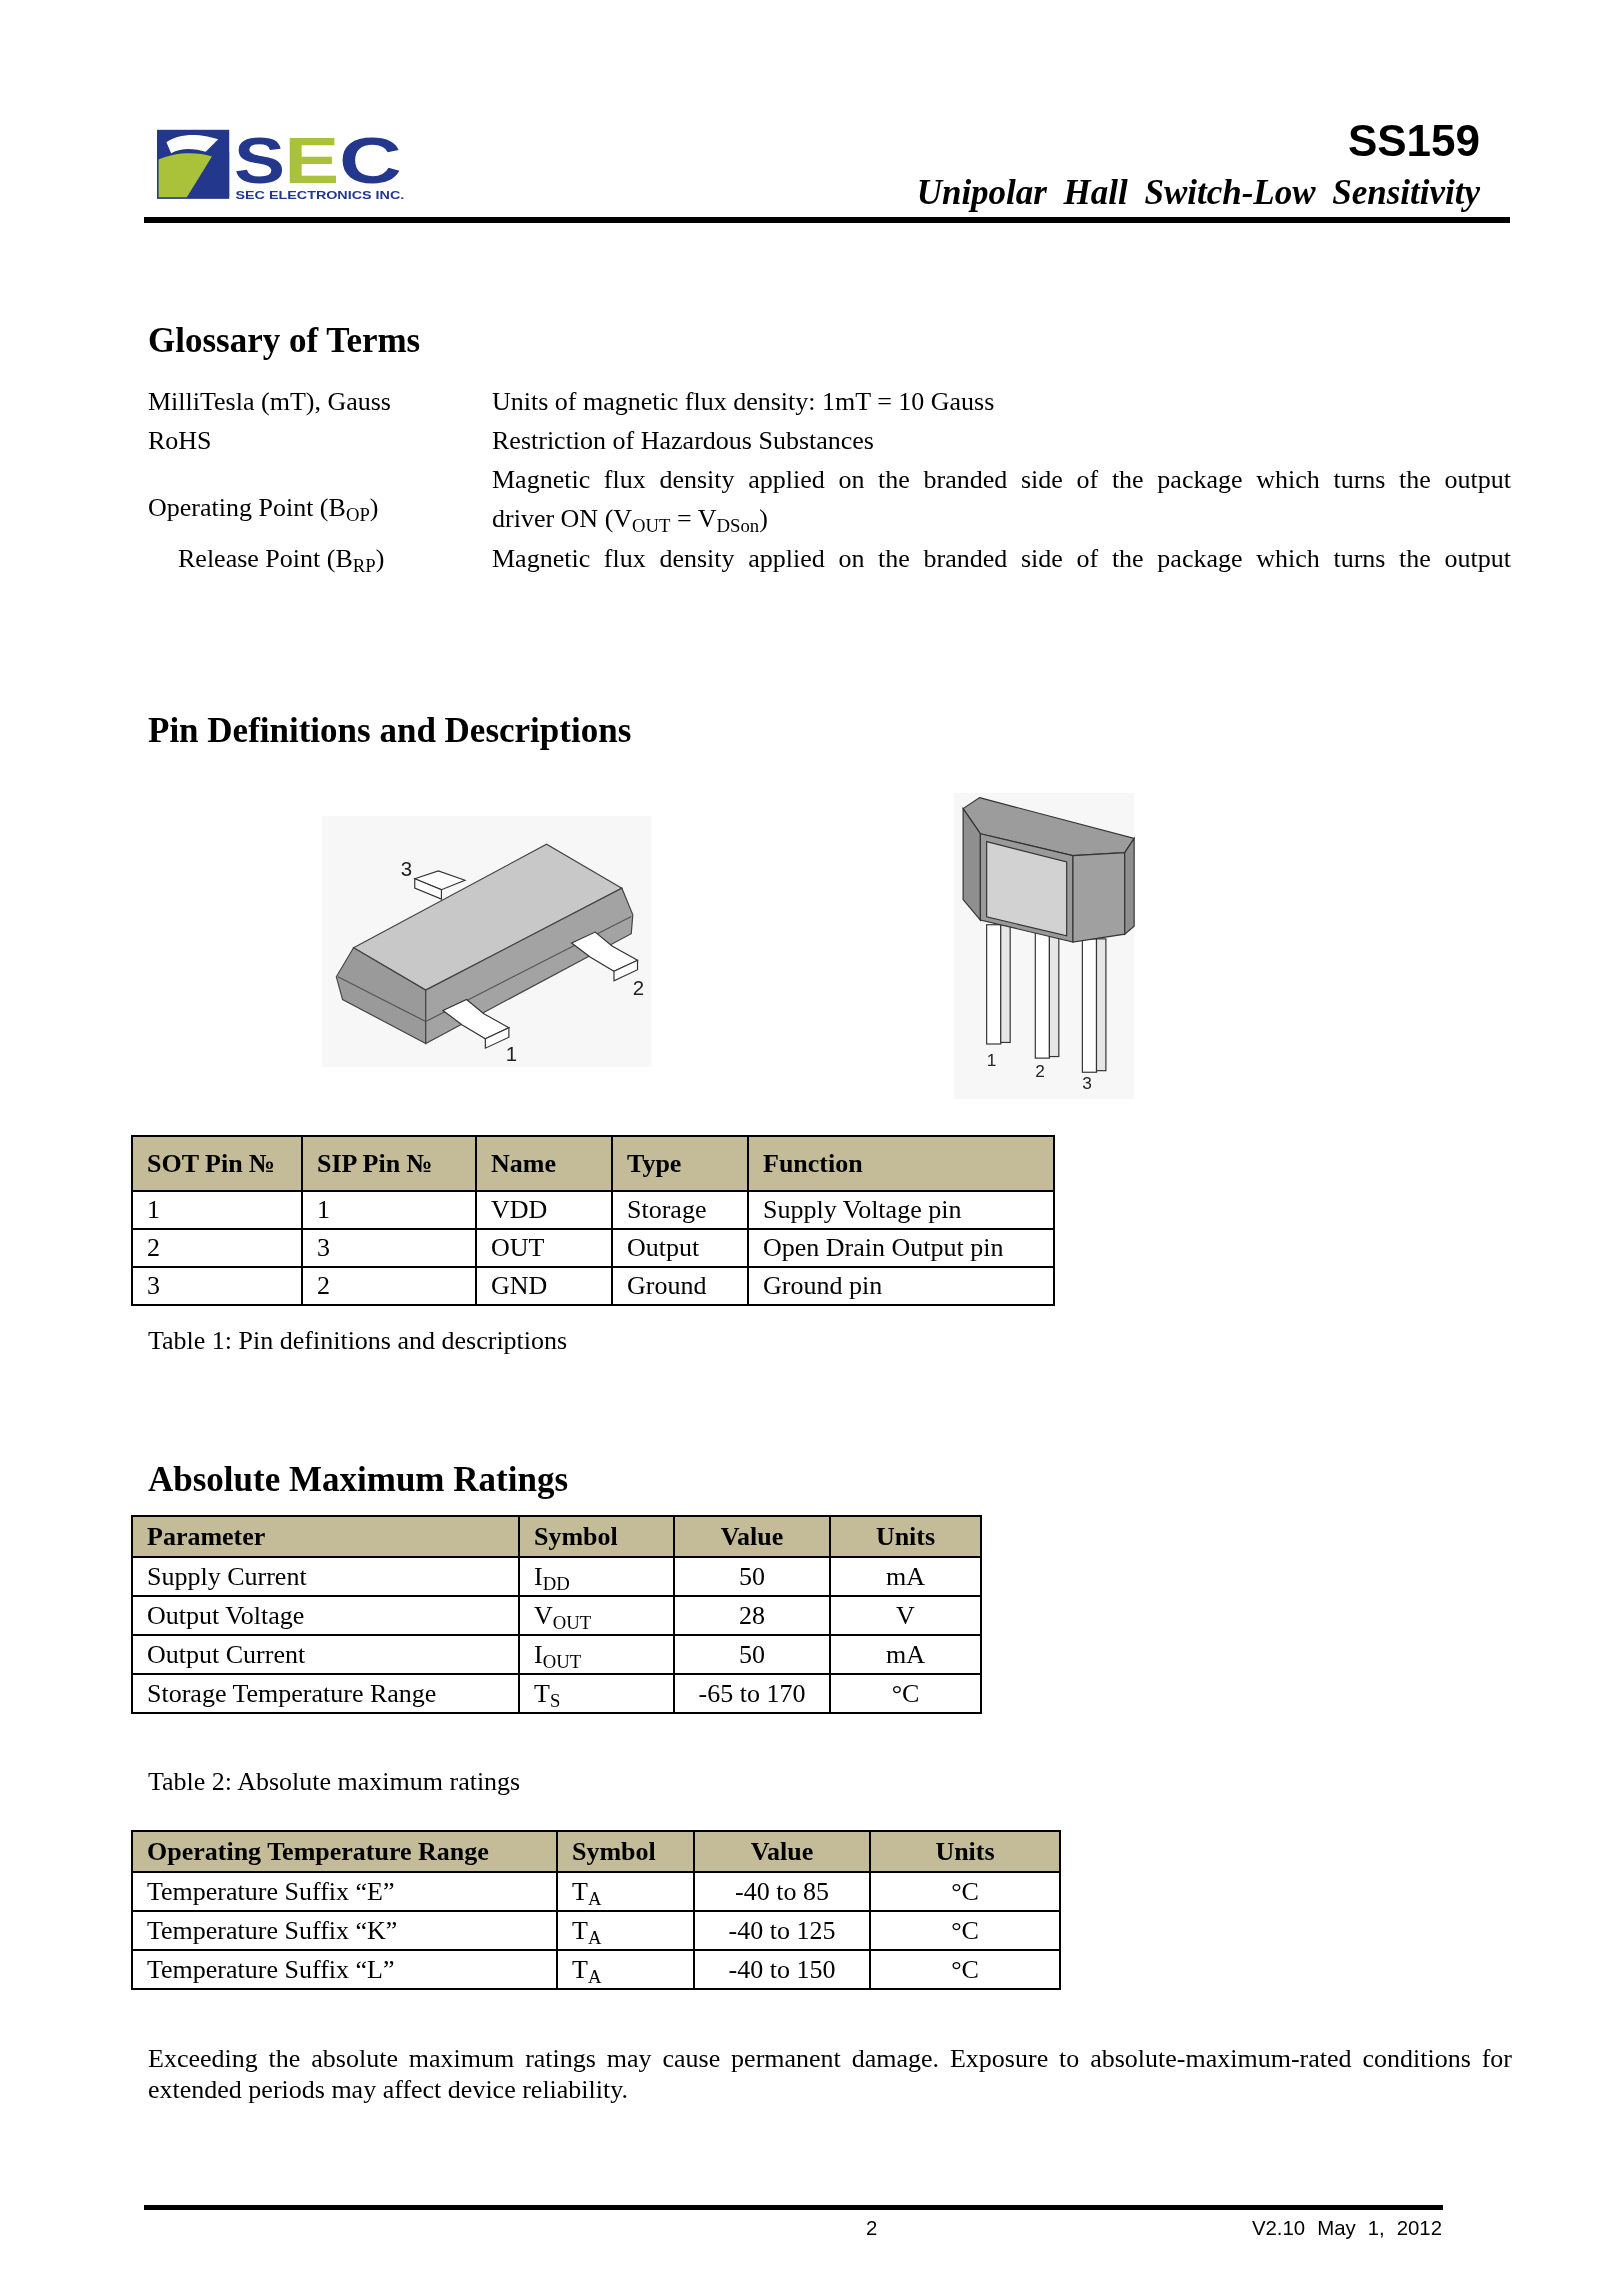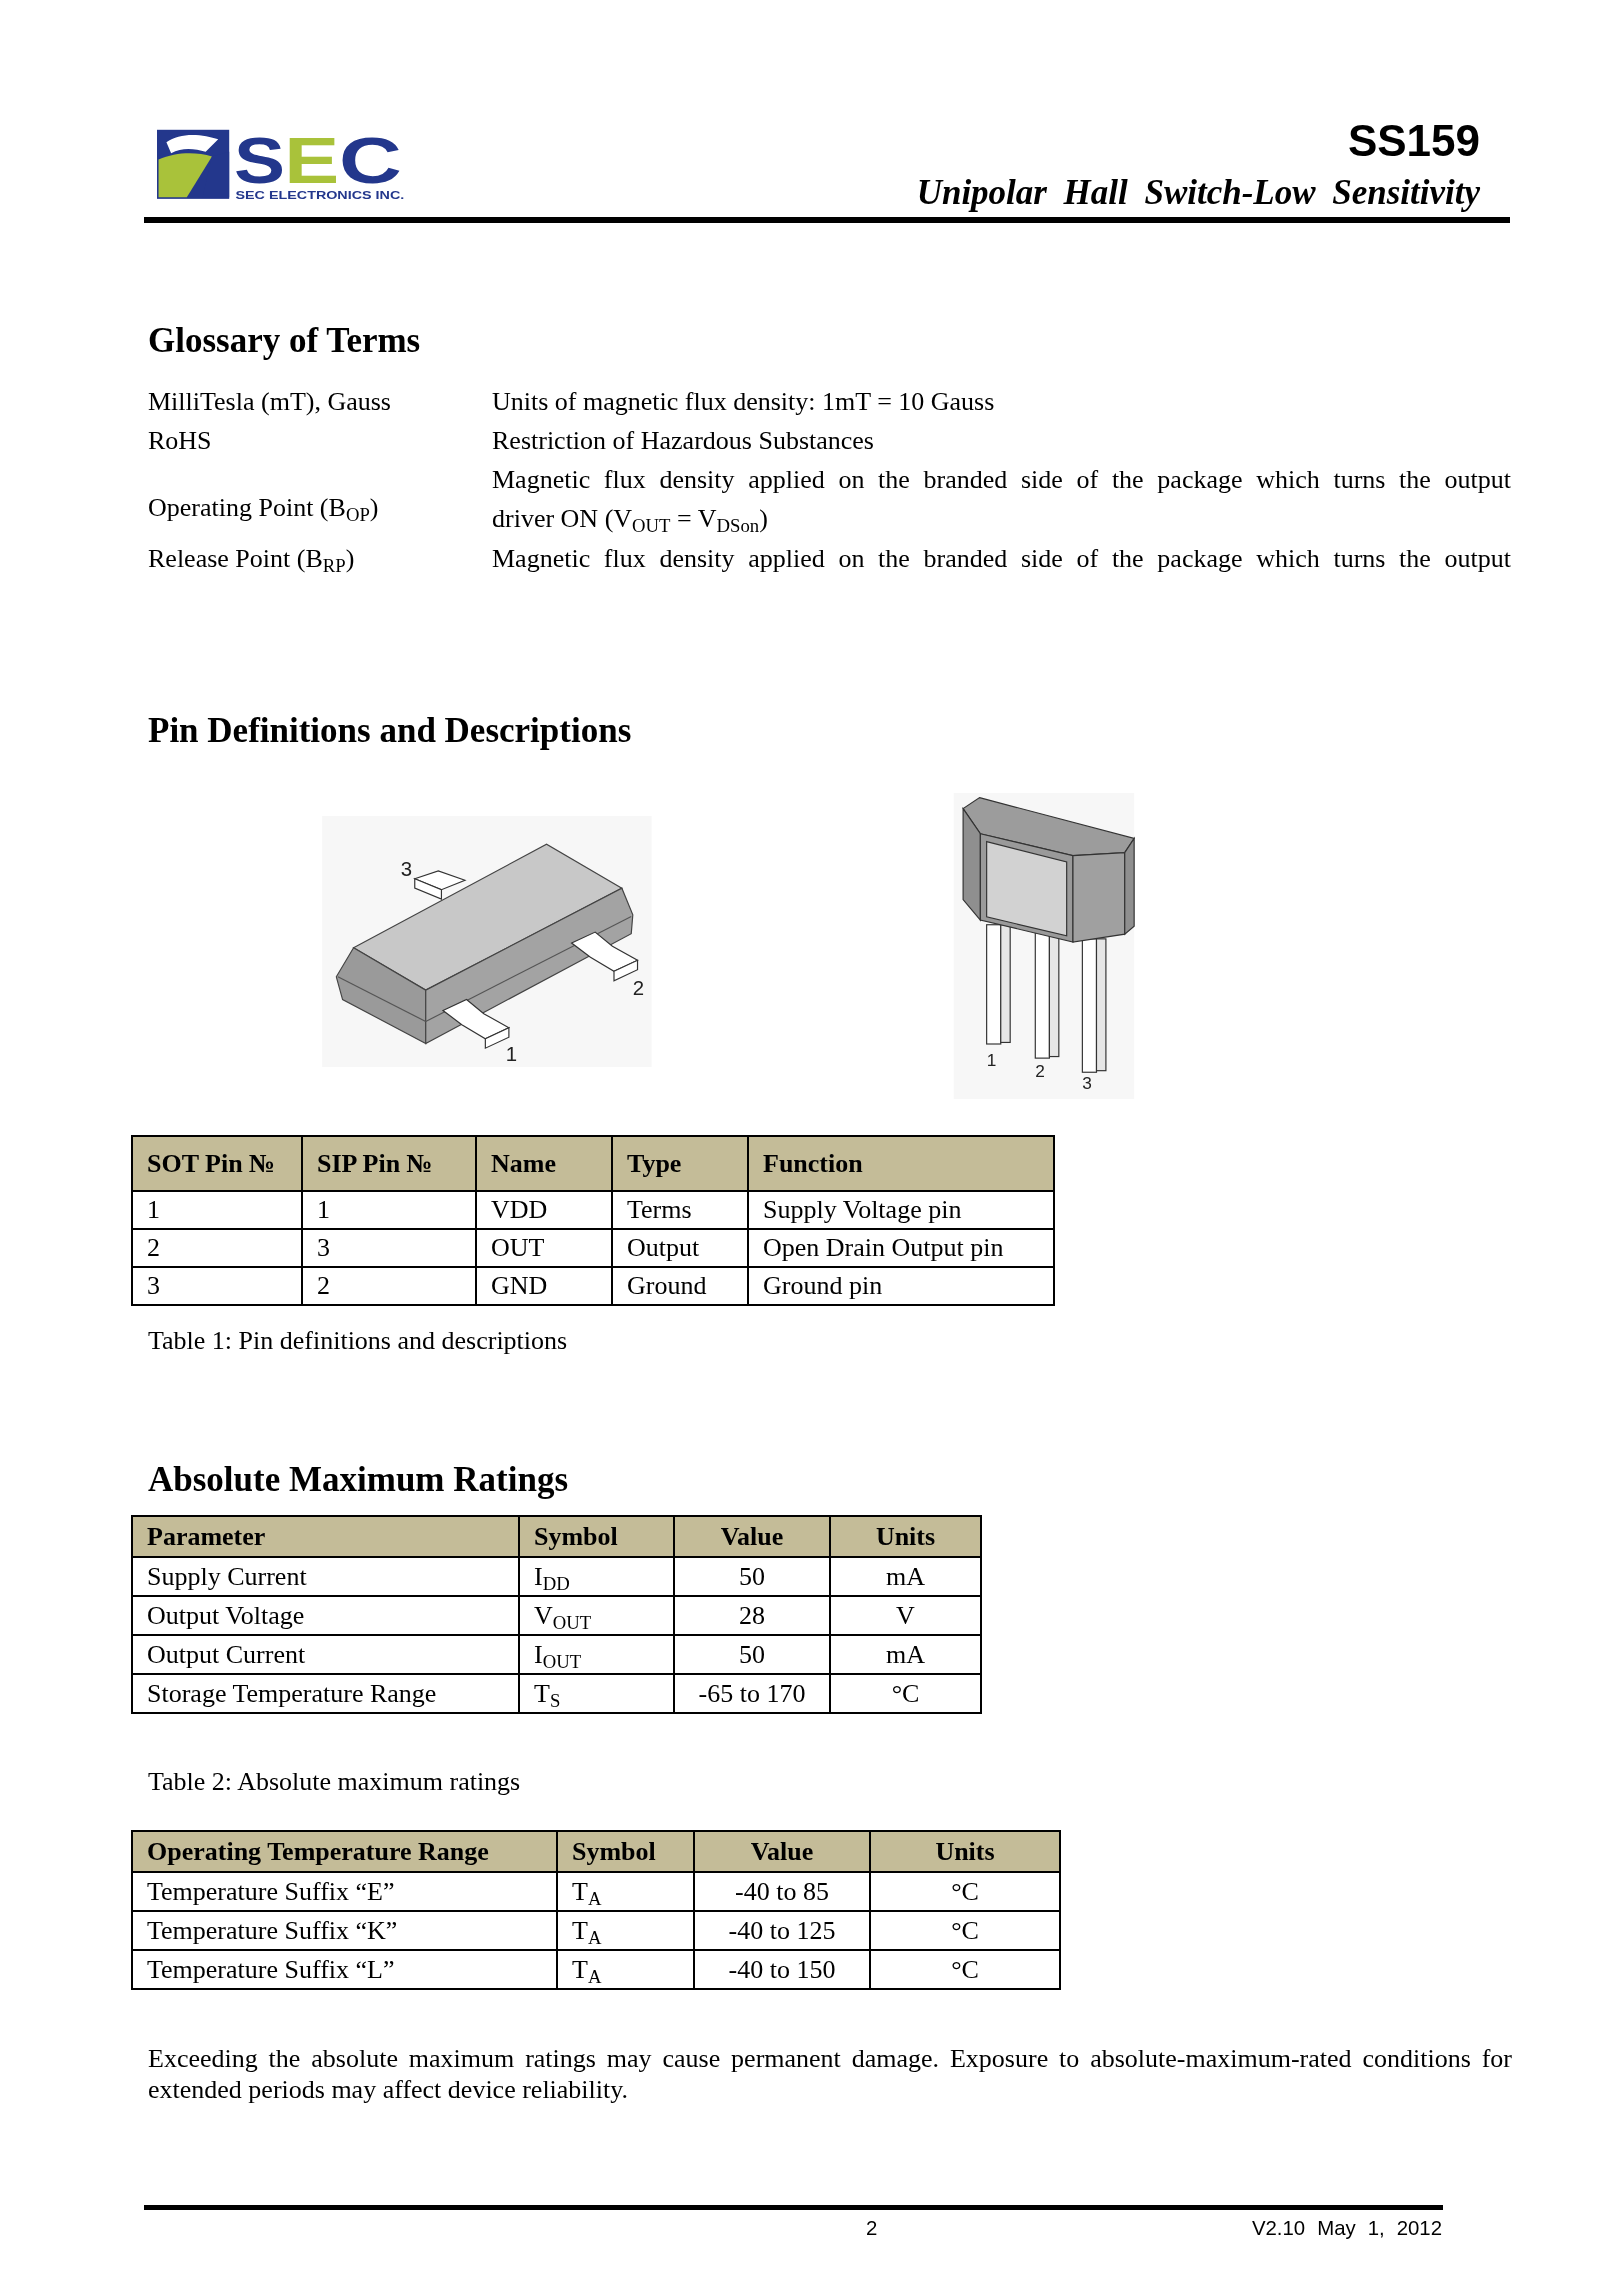--- a/index.html
+++ b/index.html
@@ -79,21 +79,21 @@
 
 <div class="abs gl-term" style="top:421px;">RoHS</div>
 <div class="abs gl-def" style="top:421px;">Restriction of Hazardous Substances</div>
 
 <div class="abs gl-term" style="top:488px;"><span>Operating Point (B</span><sub>OP</sub><span>)</span></div>
 <div class="abs gl-def" style="top:460px;">
   <div style="text-align:justify;text-align-last:justify;">Magnetic flux density applied on the branded side of the package which turns the output</div>
   <div><span>driver ON (V</span><sub>OUT</sub><span> = V</span><sub>DSon</sub><span>)</span></div>
 </div>
 
-<div class="abs gl-term" style="top:539px;"><span>Release Point (B</span><sub>RP</sub><span>)</span></div>
+<div class="abs gl-term" style="top:539px;margin-left:30px;"><span>Release Point (B</span><sub>RP</sub><span>)</span></div>
 <div class="abs gl-def" style="top:539px;">
   <div style="text-align:justify;text-align-last:justify;">Magnetic flux density applied on the branded side of the package which turns the output</div>
 </div>
 
 <div class="abs h2" style="top:710px;">Pin Definitions and Descriptions</div>
 
 <div class="abs fig-sot">
   <svg width="338" height="251" viewBox="0 0 430 320">
     <rect x="10" y="0" width="420" height="320" fill="#f7f7f7"></rect>
 
@@ -156,21 +156,21 @@
       <th>Name</th>
       <th>Type</th>
       <th>Function</th>
     </tr>
   </thead>
   <tbody>
     <tr>
       <td>1</td>
       <td>1</td>
       <td>VDD</td>
-      <td>Terms</td>
+      <td>Storage</td>
       <td>Supply Voltage pin</td>
     </tr>
     <tr>
       <td>2</td>
       <td>3</td>
       <td>OUT</td>
       <td>Output</td>
       <td>Open Drain Output pin</td>
     </tr>
     <tr>

